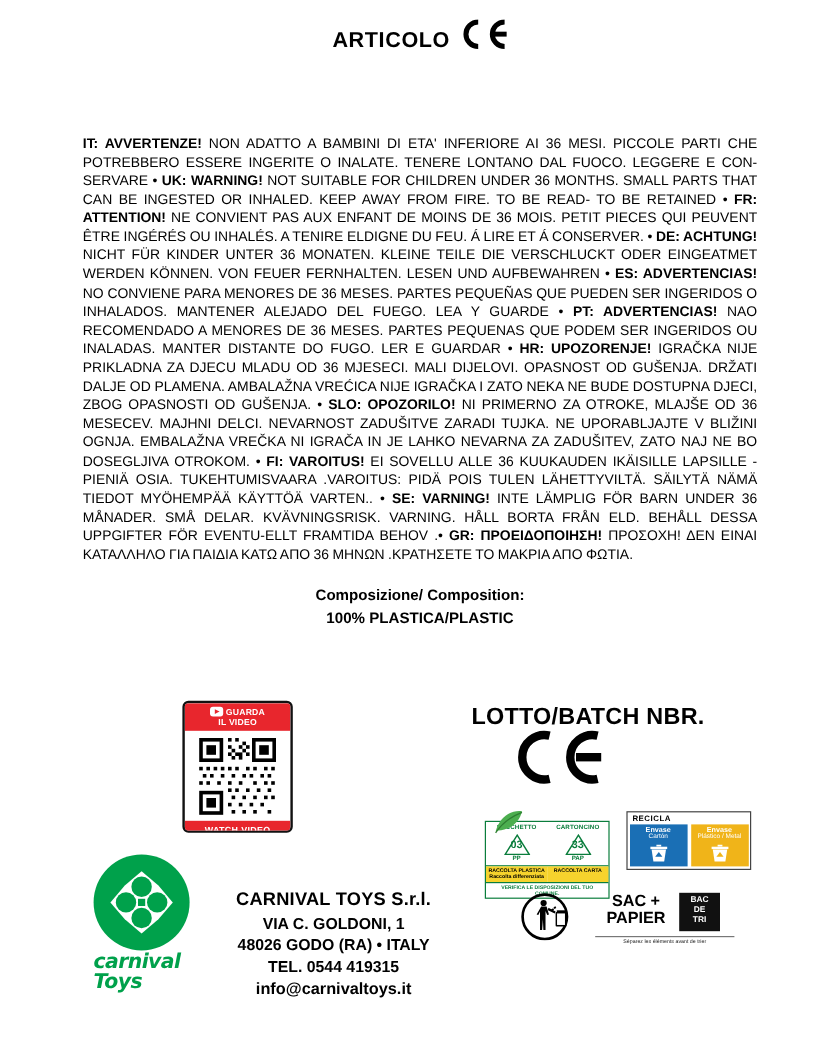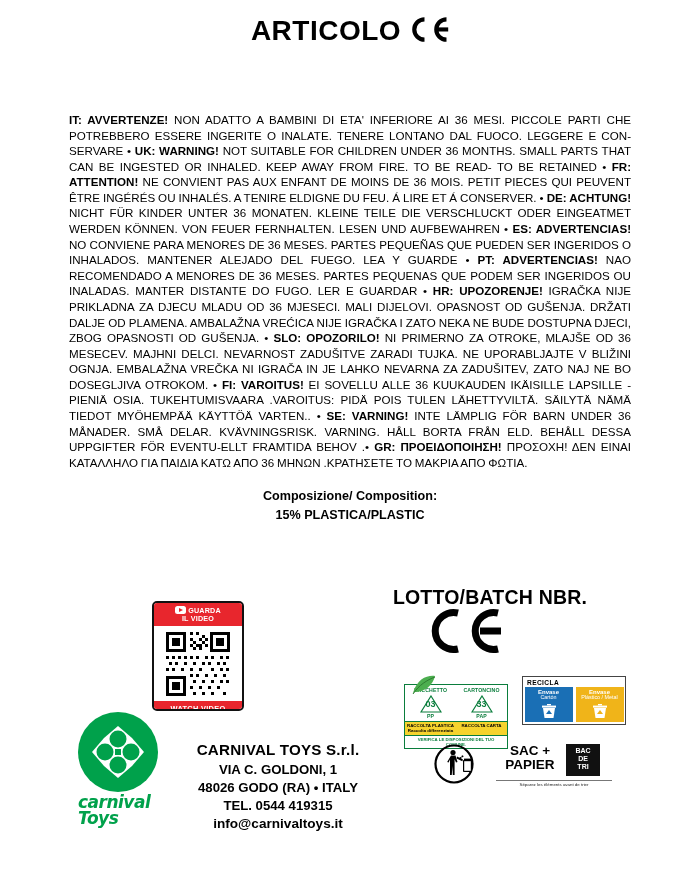--- a/index.html
+++ b/index.html
@@ -15,21 +15,21 @@
     color: #000000;
     overflow: hidden;
   }
 
   
   .header {
     text-align: center;
     padding-top: 16px;
   }
   .header-line1 {
-    font-size: 28px;
+    font-size: 18px;
     font-weight: bold;
     letter-spacing: 0.5px;
     line-height: 1.05;
   }
   .header-line2 {
     font-size: 19px;
     font-style: italic;
     line-height: 1.05;
     margin-top: 1px;
   }
@@ -63,21 +63,21 @@
     text-align: center;
     font-size: 12.6px;
     font-weight: bold;
     line-height: 1.52;
   }
 
   
   .video-badge {
     position: absolute;
     left: 152px;
-    top: 601px;
+    top: 584px;
     width: 92px;
     height: 110px;
     border: 2px solid #111;
     border-radius: 5px;
     background: #fff;
     box-sizing: border-box;
     overflow: hidden;
   }
   .vb-top {
     background: #e8262d;
@@ -349,21 +349,21 @@
           <path d="M39.5 2.3 A10.2 10.2 0 1 0 39.5 22.7" fill="none" stroke="#000" stroke-width="4.2"></path>
           <rect x="29.6" y="10.4" width="11.6" height="4.1" fill="#000"></rect>
         </svg></span>
   </div>
 </div>
 
 <div class="warnings"><b>IT: AVVERTENZE!</b> NON ADATTO A BAMBINI DI ETA' INFERIORE AI 36 MESI. PICCOLE PARTI CHE POTREBBERO ESSERE INGERITE O INALATE. TENERE LONTANO DAL FUOCO. LEGGERE E CON-SERVARE • <b>UK: WARNING!</b> NOT SUITABLE FOR CHILDREN UNDER 36 MONTHS. SMALL PARTS THAT CAN BE INGESTED OR INHALED. KEEP AWAY FROM FIRE. TO BE READ- TO BE RETAINED • <b>FR: ATTENTION!</b> NE CONVIENT PAS AUX ENFANT DE MOINS DE 36 MOIS. PETIT PIECES QUI PEUVENT ÊTRE  INGÉRÉS OU INHALÉS. A TENIRE ELDIGNE DU FEU. Á LIRE ET Á CONSERVER. • <b>DE: ACHTUNG!</b> NICHT FÜR KINDER UNTER 36 MONATEN. KLEINE TEILE DIE VERSCHLUCKT ODER EINGEATMET WERDEN KÖNNEN. VON FEUER FERNHALTEN. LESEN UND AUFBEWAHREN • <b>ES: ADVERTENCIAS!</b> NO CONVIENE PARA MENORES DE 36 MESES. PARTES PEQUEÑAS QUE PUEDEN SER INGERIDOS O INHALADOS. MANTENER ALEJADO DEL FUEGO. LEA Y GUARDE • <b>PT: ADVERTENCIAS!</b> NAO RECOMENDADO A MENORES DE 36 MESES. PARTES PEQUENAS QUE PODEM SER INGERIDOS OU INALADAS. MANTER DISTANTE DO FUGO. LER E GUARDAR • <b>HR: UPOZORENJE!</b> IGRAČKA NIJE PRIKLADNA ZA DJECU MLADU OD 36 MJESECI. MALI DIJELOVI. OPASNOST OD GUŠENJA. DRŽATI DALJE OD PLAMENA. AMBALAŽNA VREĆICA NIJE IGRAČKA I ZATO NEKA NE BUDE DOSTUPNA DJECI, ZBOG OPASNOSTI OD GUŠENJA. • <b>SLO: OPOZORILO!</b> NI PRIMERNO ZA OTROKE, MLAJŠE OD 36 MESECEV. MAJHNI DELCI. NEVARNOST ZADUŠITVE ZARADI TUJKA. NE UPORABLJAJTE V BLIŽINI OGNJA. EMBALAŽNA VREČKA NI IGRAČA IN JE LAHKO NEVARNA ZA ZADUŠITEV, ZATO NAJ NE BO DOSEGLJIVA OTROKOM. • <b>FI: VAROITUS!</b> EI SOVELLU ALLE 36 KUUKAUDEN IKÄISILLE LAPSILLE - PIENIÄ OSIA. TUKEHTUMISVAARA .VAROITUS: PIDÄ POIS TULEN LÄHETTYVILTÄ. SÄILYTÄ NÄMÄ TIEDOT MYÖHEMPÄÄ KÄYTTÖÄ VARTEN.. • <b>SE: VARNING!</b> INTE LÄMPLIG FÖR BARN UNDER 36 MÅNADER. SMÅ DELAR. KVÄVNINGSRISK. VARNING. HÅLL BORTA FRÅN ELD. BEHÅLL DESSA UPPGIFTER FÖR EVENTU-ELLT FRAMTIDA BEHOV .• <b>GR: ΠΡΟΕΙΔΟΠΟΙΗΣΗ!</b> ΠΡΟΣΟΧΗ! ΔΕΝ ΕΙΝΑΙ ΚΑΤΑΛΛΗΛΟ ΓΙΑ ΠΑΙΔΙΑ ΚΑΤΩ ΑΠΟ 36 ΜΗΝΩΝ .ΚΡΑΤΗΣΕΤΕ ΤΟ ΜΑΚΡΙΑ ΑΠΟ ΦΩΤΙΑ.</div>
 
 <div class="composition">
   <div>Composizione/ Composition:</div>
-  <div>15% PLASTICA/PLASTIC</div>
+  <div>100% PLASTICA/PLASTIC</div>
 </div>
 
 <div class="video-badge">
   <div class="vb-top">
     <span class="vb-yt"></span><span>GUARDA</span><br>
     <span>IL VIDEO</span>
   </div>
   <div class="vb-qr">
     <svg width="68" height="68" viewBox="0 0 68 68">
       <rect width="68" height="68" fill="#fff"></rect>

